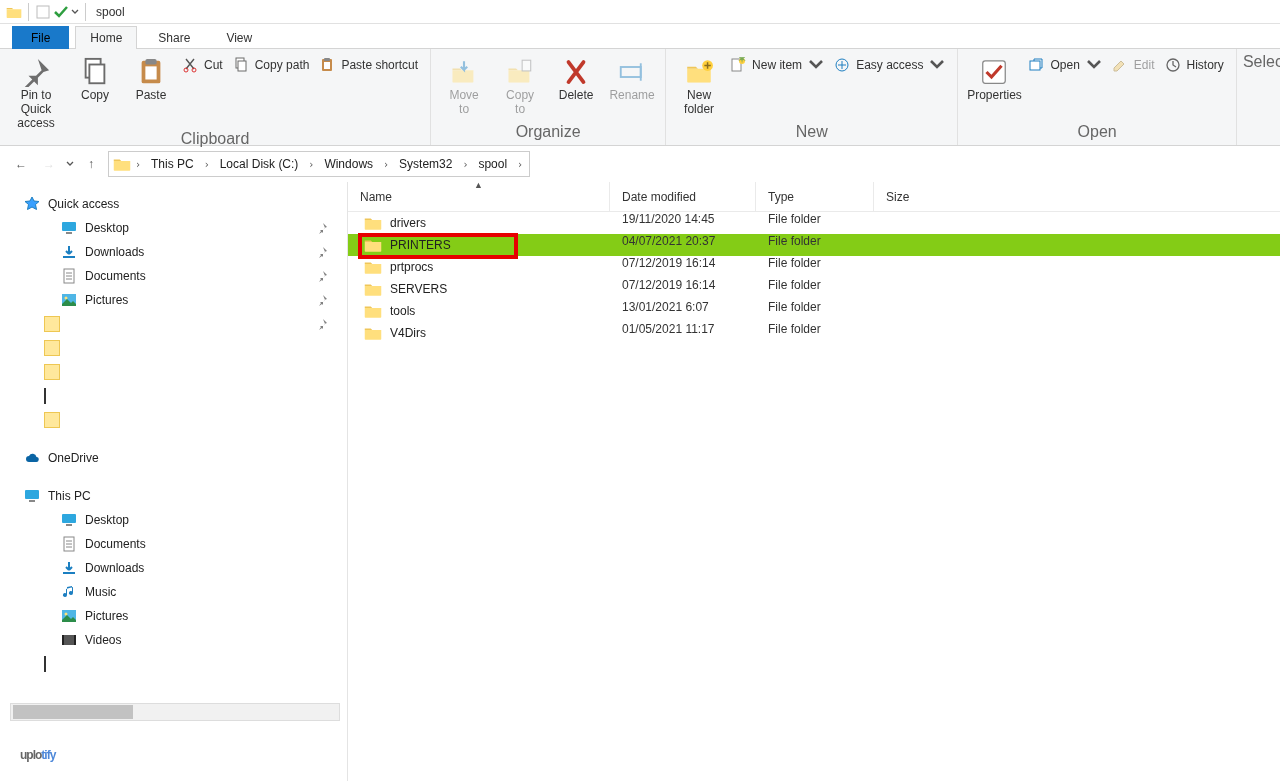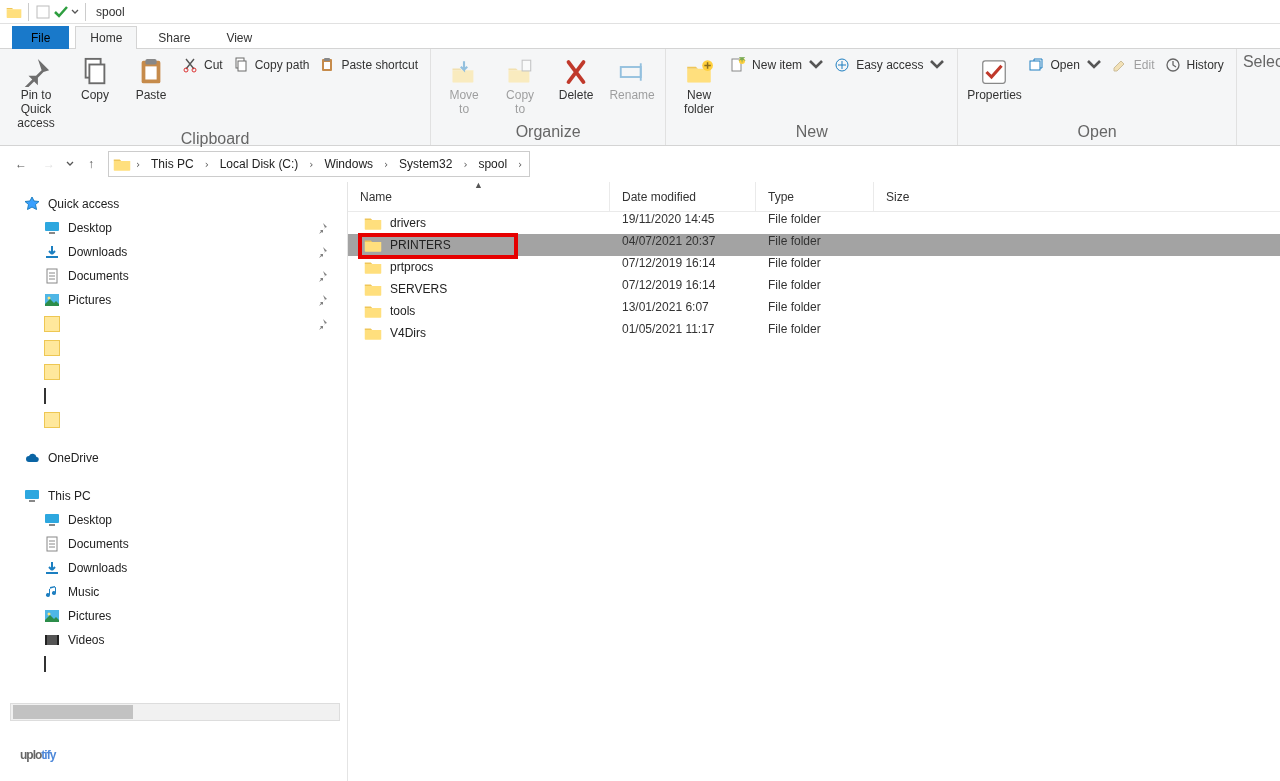--- a/index.html
+++ b/index.html
@@ -42,21 +42,21 @@
 .bc { display:flex; align-items:center; }
 .bc .node { padding:2px 6px; cursor:pointer; color:#222; }
 .bc .chev { width:14px;height:22px; display:flex;align-items:center;justify-content:center; color:#555; font-family:monospace; font-size:10px; }
 
 
 .body { display:flex; height:calc(781px - 24px - 24px - 98px - 36px); }
 .nav { width:348px; border-right:1px solid #e4e4e4; padding:10px 0 0 0; overflow:hidden; position:relative; }
 .nav ul { list-style:none; }
 .nav li { height:24px; display:flex; align-items:center; gap:8px; padding-left:34px; cursor:pointer; color:#222; }
 .nav li.top { padding-left:24px; font-weight:400;align-items:center; }
-.nav li.sub { padding-left:44px; }
+.nav li.sub { padding-left:61px; }
 .nav li svg,.nav li .sq,.nav li .pin { width:16px; height:16px; flex:0 0 16px; }
 .nav li .pin { margin-left:auto; margin-right:16px; width:12px; height:12px; }
 .nav li.blank { padding-left:44px; }
 .nav li .sq { background:#ffe89c; border:1px solid #eec753; }
 .nav .bar { width:2px; height:16px; background:#333; margin-right:6px; }
 .nav .spacer { height:14px; }
 .navscroll { position:absolute; left:0; bottom:60px; width:348px; padding-left: 10px; }
 .scrolltrack { width:330px; height:18px; border:1px solid #ddd; background:#f1f1f1; display:flex; align-items:center; }
 .scrollthumb { width:120px; height:14px; background:#c2c2c2; margin-left:2px; }
 
@@ -68,21 +68,21 @@
 .col.type  { width:118px; }
 .col.size  { width:86px; border-right:none; }
 .col.name .sortup { position:absolute; left:50%; top:-2px; transform:translateX(-50%); font-size:9px; color:#555; }
 .rows { flex:1; }
 .row { height:22px; display:flex; }
 .row .cname { width:262px; display:flex; align-items:center; gap:8px; padding-left:16px; }
 .row .cdate { width:146px; padding-left:12px; color:#333;}
 .row .ctype { width:118px; padding-left:12px; color:#333;}
 .row .csize { width:86px;  padding-left:12px; color:#333;}
 .row .fld { width:18px; height:14px; }
-.row.selected { background:#a3a3a3; }
+.row.selected { background:#84cc16; }
 .row .cname .txt { color:#222; }
 .highlight-box { position:absolute; border:4px solid #e60000; pointer-events:none; }
 
 
 .watermark { position:absolute; left:20px; bottom:12px; font-size:44px; font-weight:700; letter-spacing:-1px; color:#555; opacity:.9; }
 .watermark .b { color:#3a7bd5; }
 
 
 .foldersvg .tab  { fill:#efc659; }
 .foldersvg .body { fill:#ffdf7d; }

